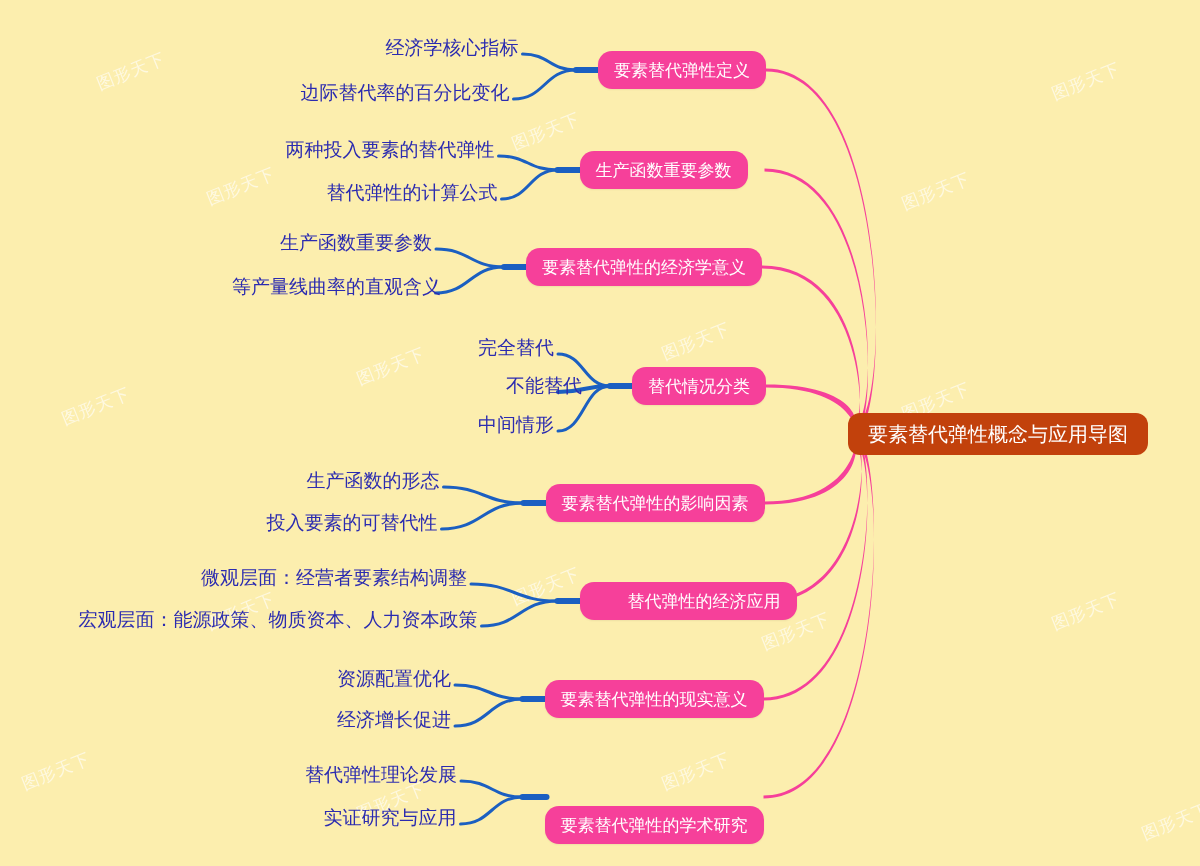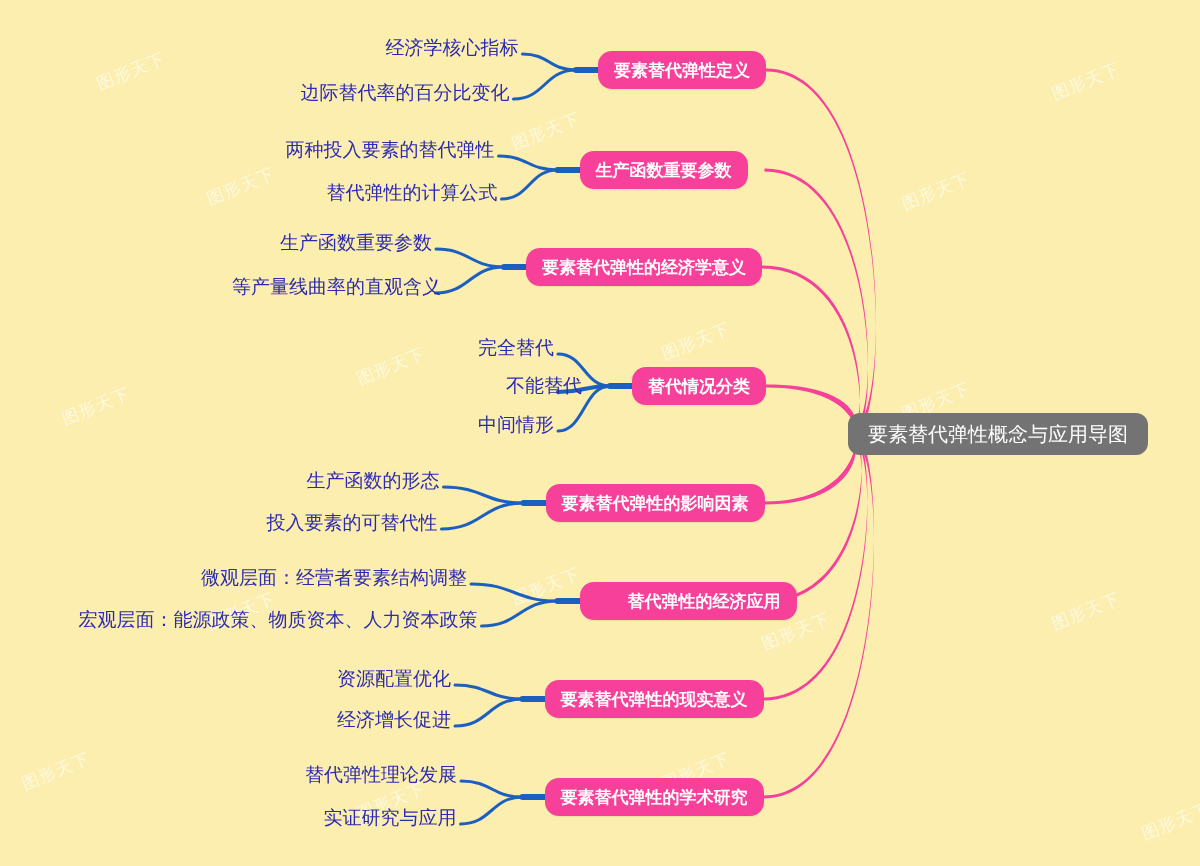--- a/index.html
+++ b/index.html
@@ -32,24 +32,23 @@
   }
   .branch{
     background:#f6409a;
     color:#ffffff;
     border-radius:14px;
     font-size:17px;
     padding:0 16px;
     height:38px;
     font-family:"DejaVu Sans","Liberation Sans",sans-serif;
     box-shadow:0 1px 2px rgba(0,0,0,0.06);
-    font-weight:bold;
   }
   .center{
-    background:#737373;
+    background:#c2410c;
     color:#ffffff;
     border-radius:12px;
     font-size:20px;
     padding:0 20px;
     height:42px;
     font-family:"DejaVu Sans","Liberation Sans",sans-serif;
   }
   .leaf{
     color:#2b2bb0;
     font-size:19px;
@@ -133,17 +132,17 @@
       <div class="node leaf" style="left: 478px; top: 411px;">中间情形</div>
       <div class="node branch" style="left: 545.5px; top: 484px;">要素替代弹性的影响因素</div>
       <div class="node leaf" style="left: 306.5px; top: 467px;">生产函数的形态</div>
       <div class="node leaf" style="left: 266.5px; top: 509px;">投入要素的可替代性</div>
       <div class="node branch" style="left: 579.5px; top: 582px; padding-left: 48px;">替代弹性的经济应用</div>
       <div class="node leaf" style="left: 201px; top: 564px;">微观层面：经营者要素结构调整</div>
       <div class="node leaf" style="left: 78.5px; top: 606px;">宏观层面：能源政策、物质资本、人力资本政策</div>
       <div class="node branch" style="left: 544.5px; top: 680px;">要素替代弹性的现实意义</div>
       <div class="node leaf" style="left: 337px; top: 665px;">资源配置优化</div>
       <div class="node leaf" style="left: 337px; top: 706px;">经济增长促进</div>
-      <div class="node branch" style="left: 544.5px; top: 778px;">要素替代弹性的学术研究</div>
+      <div class="node branch" style="left: 544.5px; top: 806px;">要素替代弹性的学术研究</div>
       <div class="node leaf" style="left: 305px; top: 761px;">替代弹性理论发展</div>
       <div class="node leaf" style="left: 323.5px; top: 804px; font-family: Liberation Serif, serif;">实证研究与应用</div>
     </div>
 </div>
 
 </body></html>

